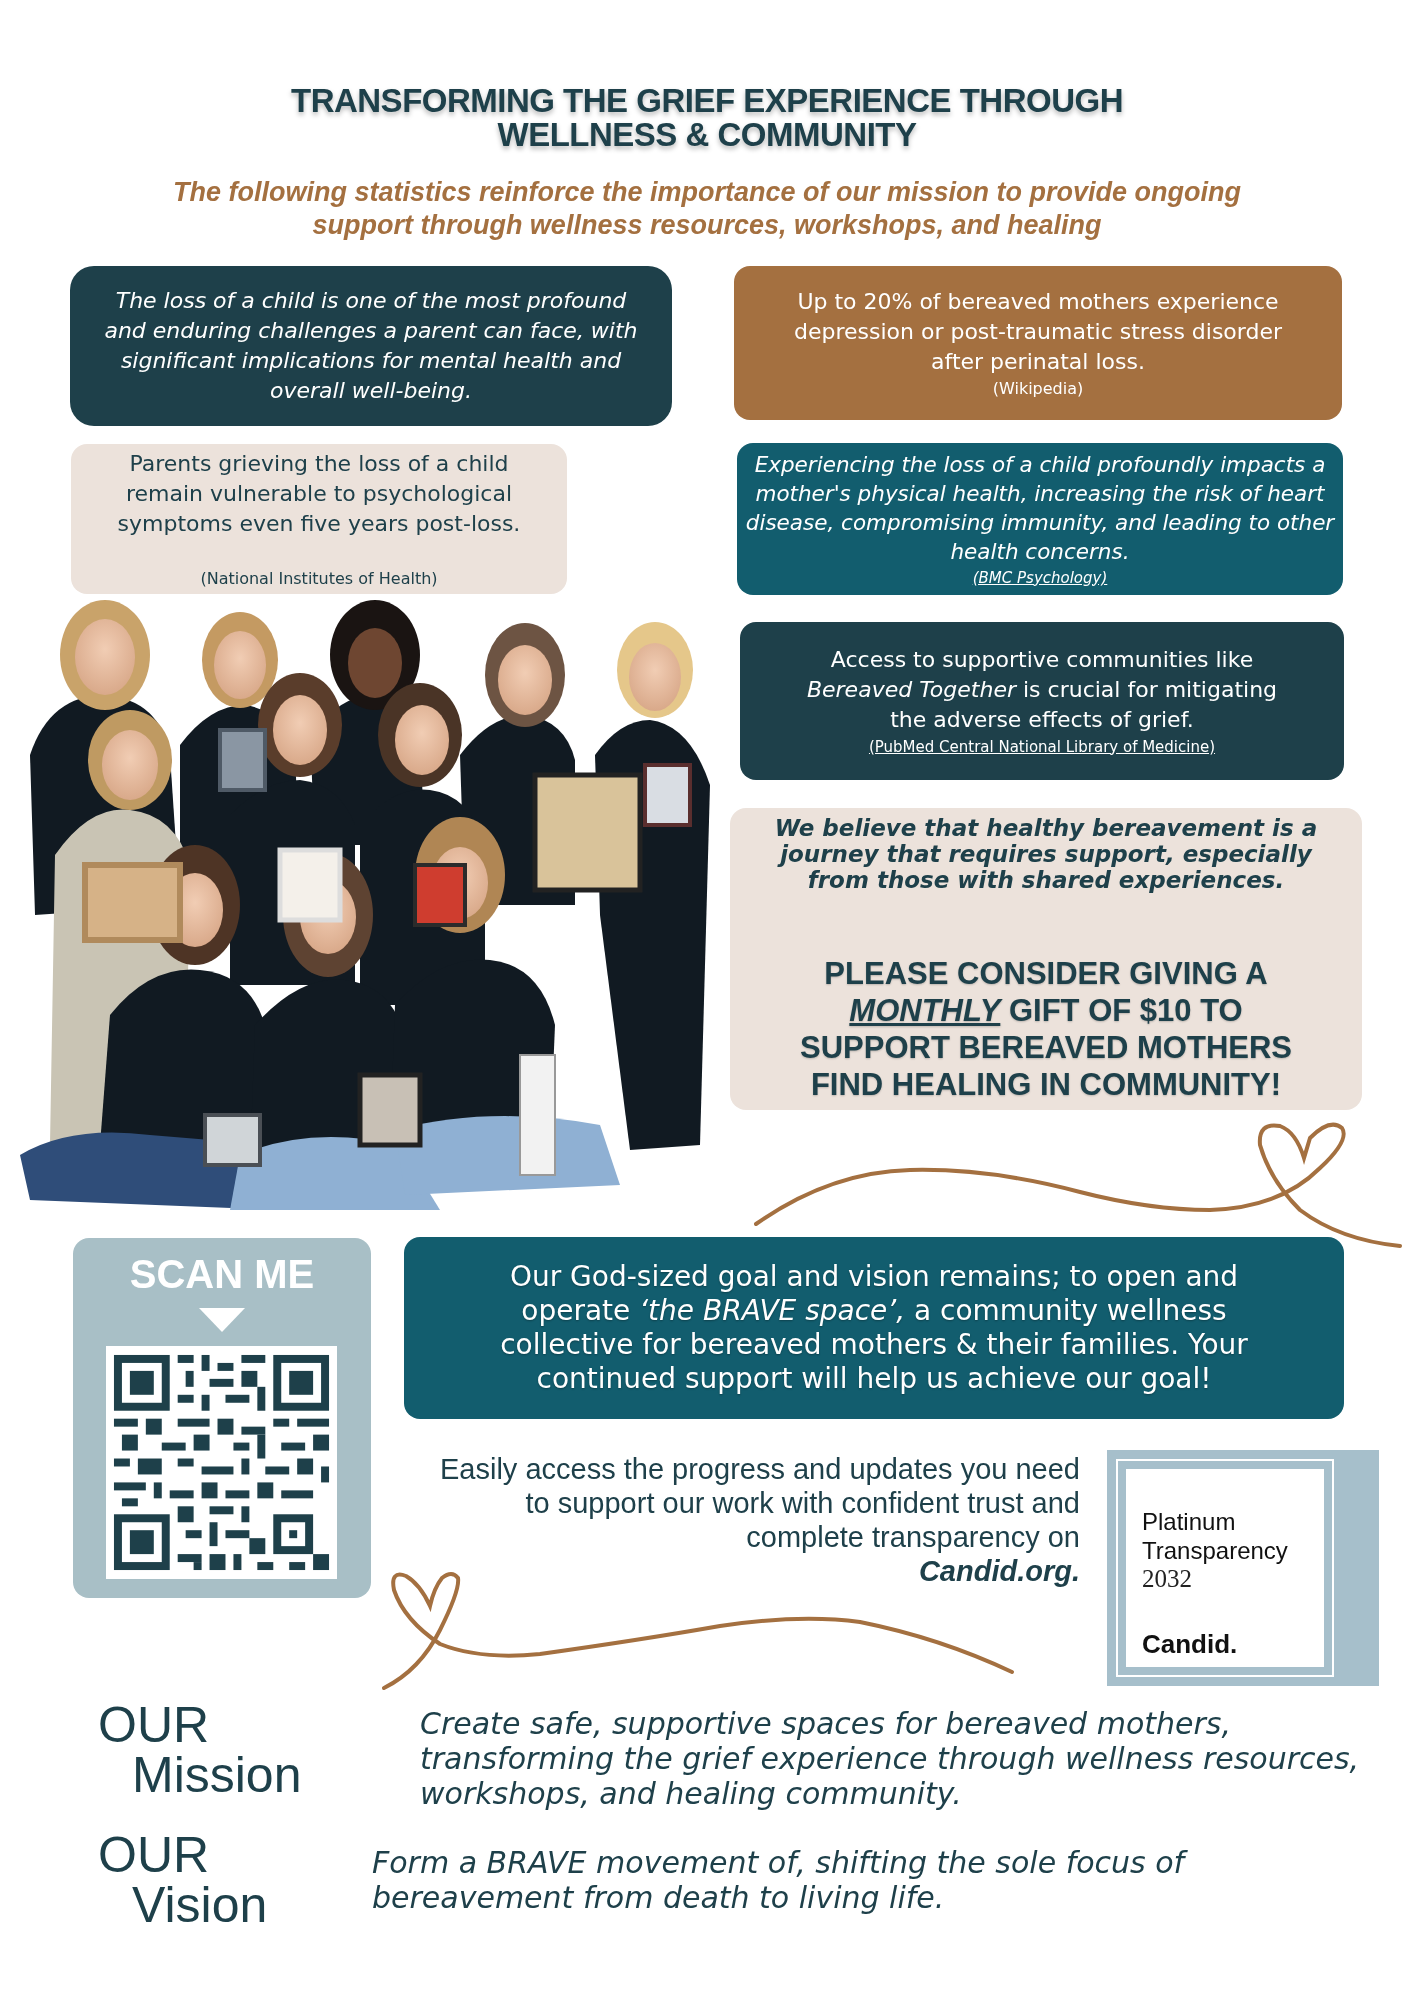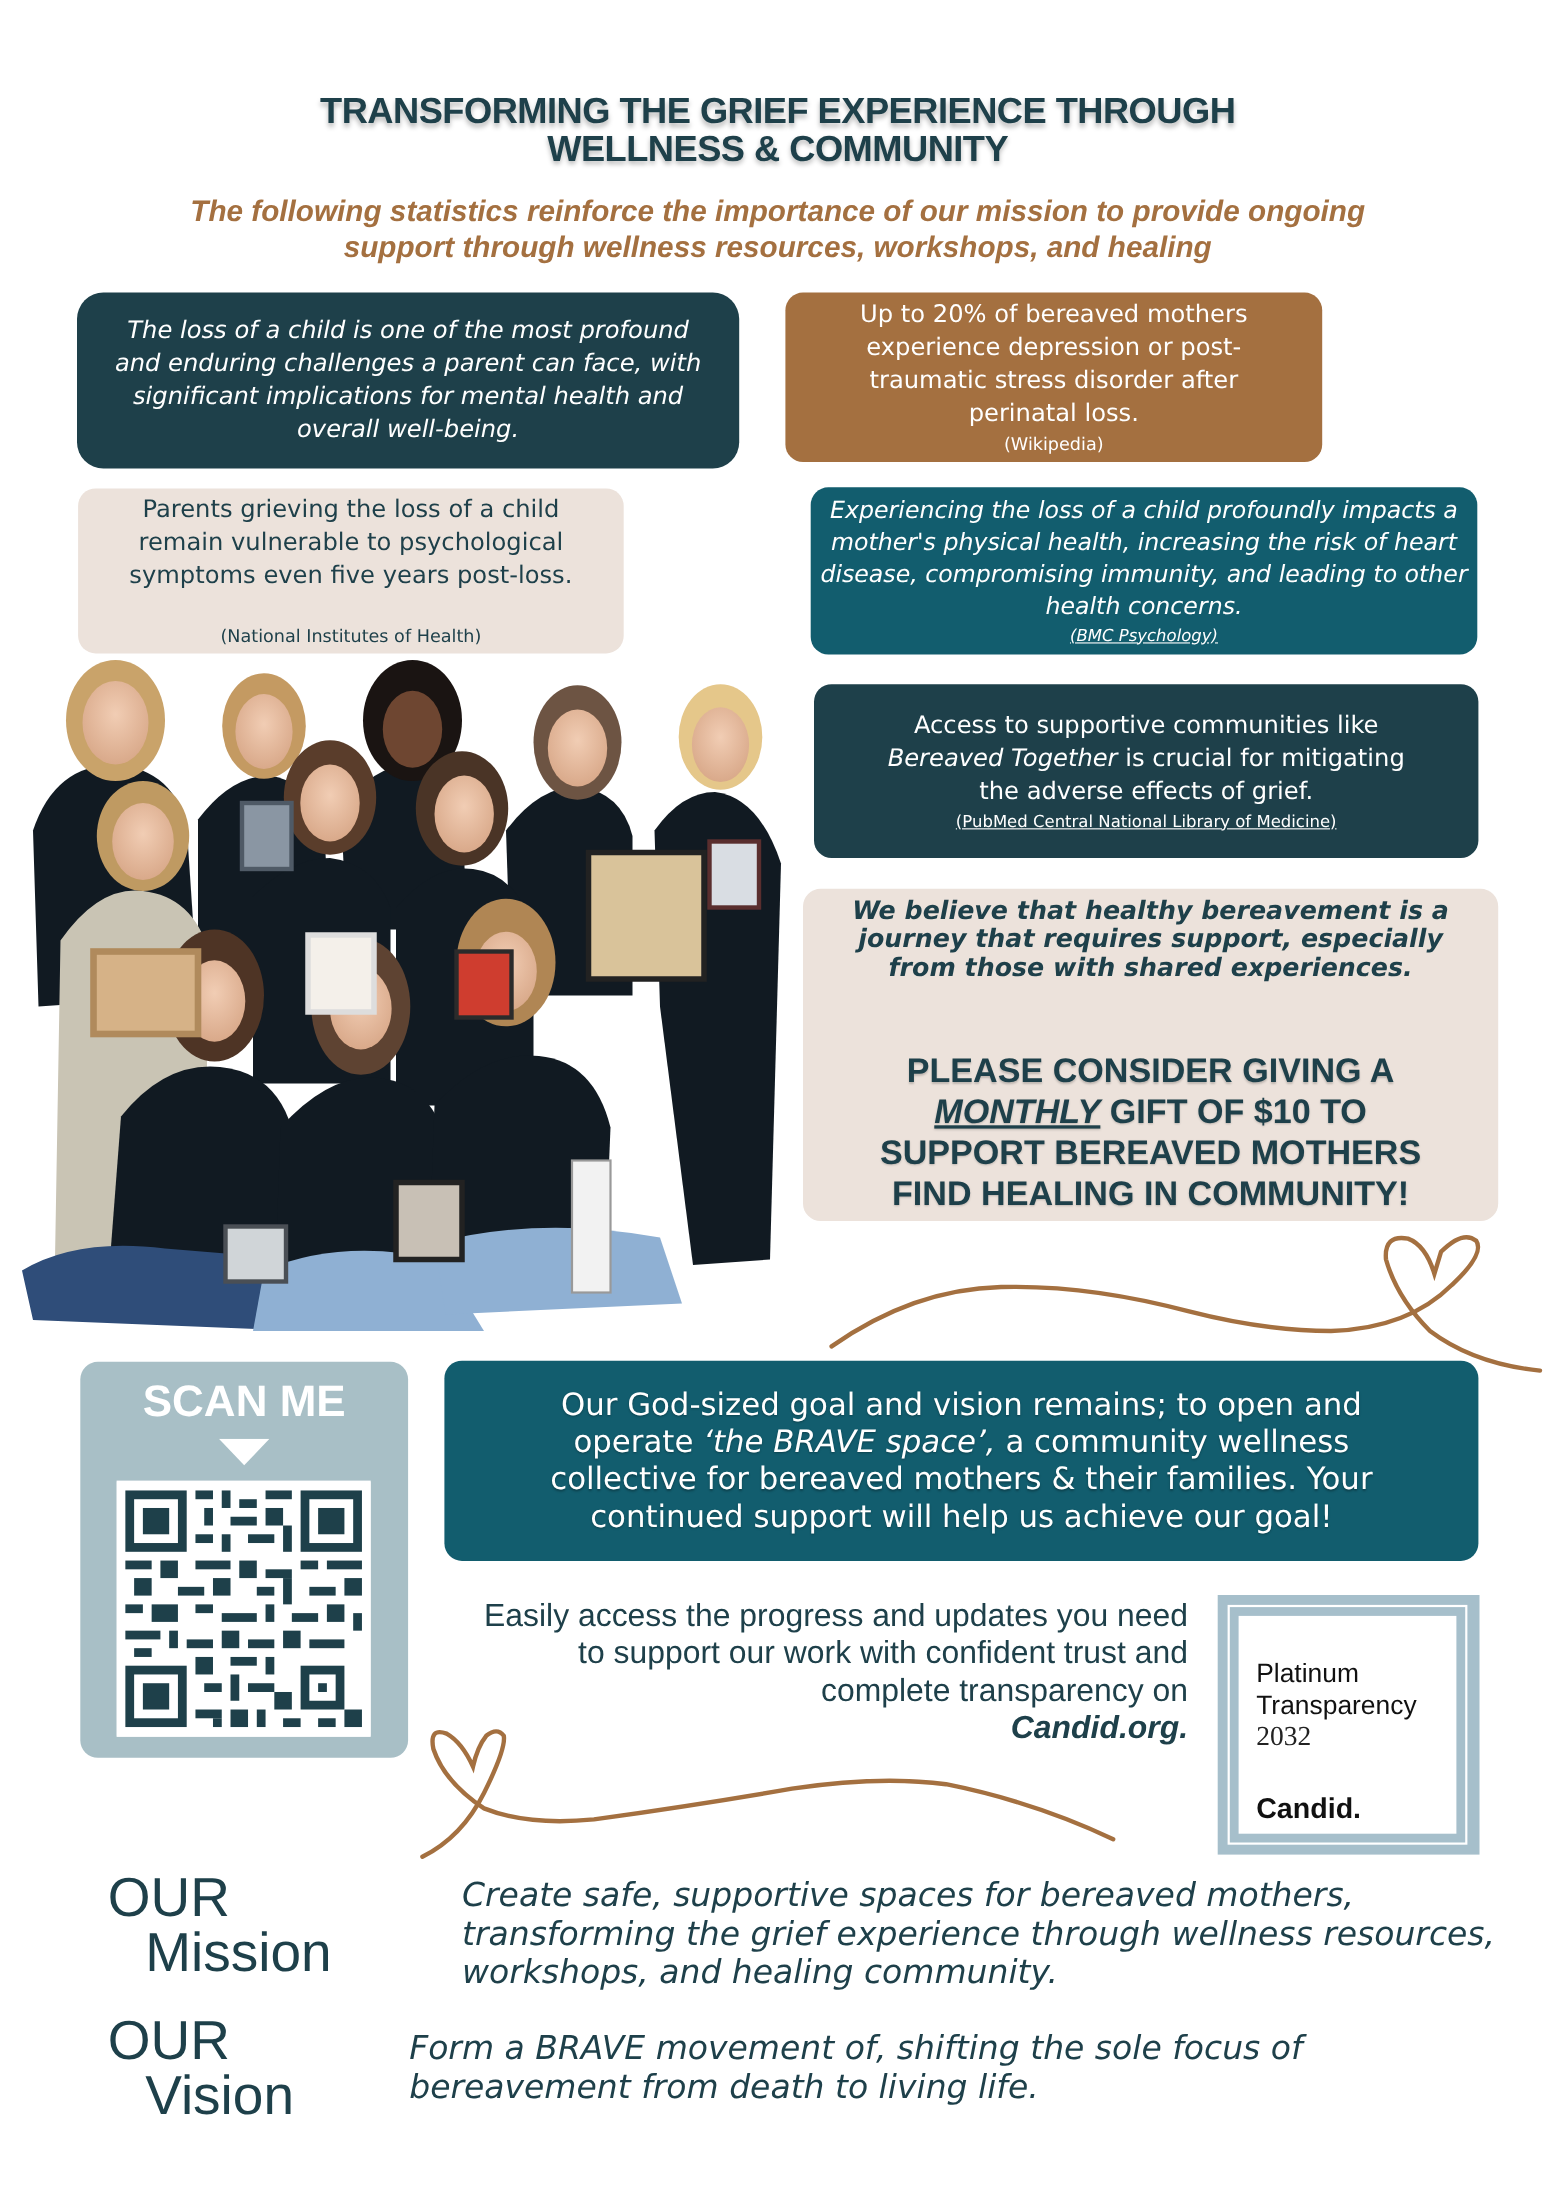--- a/index.html
+++ b/index.html
@@ -26,21 +26,21 @@
   .cta-ask { font-family:"Liberation Sans", sans-serif; font-weight:bold; font-size:31px; line-height:37px;
              color:#1e404a; margin-top:26px; text-shadow:0 1px 2px rgba(0,0,0,0.2); }
   .scan { left:73px; top:1238px; width:298px; height:360px; background:#a8bfc6; border-radius:16px; }
   .scan-label { left:0; width:298px; top:14px; text-align:center; font-family:"Liberation Sans", sans-serif;
                 font-weight:bold; font-size:40px; color:#ffffff; }
   .qr-wrap { left:33px; top:108px; width:231px; height:233px; background:#ffffff; }
   .goal .txt { font-size:28px; line-height:34px; }
   .candid-text { left:400px; width:680px; top:1452px; text-align:right; font-family:"Liberation Sans", sans-serif;
                  font-size:29px; line-height:34px; color:#1e404a; }
   .candid-link { font-weight:bold; font-style:italic; }
-  .seal { left:1107px; top:1450px; width:238px; height:236px; background:#a6bfcb; }
+  .seal { left:1107px; top:1450px; width:272px; height:236px; background:#a6bfcb; }
   .seal-inner { left:9px; top:9px; width:218px; height:218px; border:2px solid #ffffff; box-sizing:border-box; }
   .seal-card { left:19px; top:19px; width:198px; height:198px; background:#ffffff; }
   .seal-l1 { left:16px; top:38px; font-family:"Liberation Sans", sans-serif; font-size:24px; line-height:29px; color:#111; }
   .seal-year { left:16px; top:96px; font-family:"Liberation Serif", serif; font-size:25px; color:#222; }
   .seal-brand { left:16px; top:160px; font-family:"Liberation Sans", sans-serif; font-weight:bold; font-size:26px; color:#111; }
   .our { font-family:"Liberation Sans", sans-serif; font-size:50px; line-height:50px; color:#1e404a; }
   .stmt { left:372px; width:960px; font-style:italic; font-size:30px; line-height:35px; color:#1e404a; }
 </style>
 </head>
 <body>
@@ -51,21 +51,21 @@
 </div>
 <div class="abs subtitle">
   <div>The following statistics reinforce the importance of our mission to provide ongoing</div>
   <div>support through wellness resources, workshops, and healing</div>
 </div>
 
 <div class="abs box dark" style="left:70px;top:266px;width:602px;height:160px;border-radius:24px;">
   <div class="txt ital" style="padding:0 16px;">The loss of a child is one of the most profound and enduring challenges a parent can face, with significant implications for mental health and overall well-being.</div>
 </div>
 
-<div class="abs box brown" style="left:714px;top:266px;width:488px;height:154px;">
+<div class="abs box brown" style="left:734px;top:266px;width:608px;height:154px;">
   <div class="txt" style="padding:0 24px;">Up to 20% of bereaved mothers experience depression or post-traumatic stress disorder after perinatal loss.</div>
   <div class="src">(Wikipedia)</div>
 </div>
 
 <div class="abs box beige" style="left:71px;top:444px;width:496px;height:150px;gap:28px;">
   <div class="txt" style="padding:0 14px;">Parents grieving the loss of a child remain vulnerable to psychological symptoms even five years post-loss.</div>
   <div class="src">(National Institutes of Health)</div>
 </div>
 
 <div class="abs box teal" style="left:737px;top:443px;width:606px;height:152px;padding:4px 0;">

